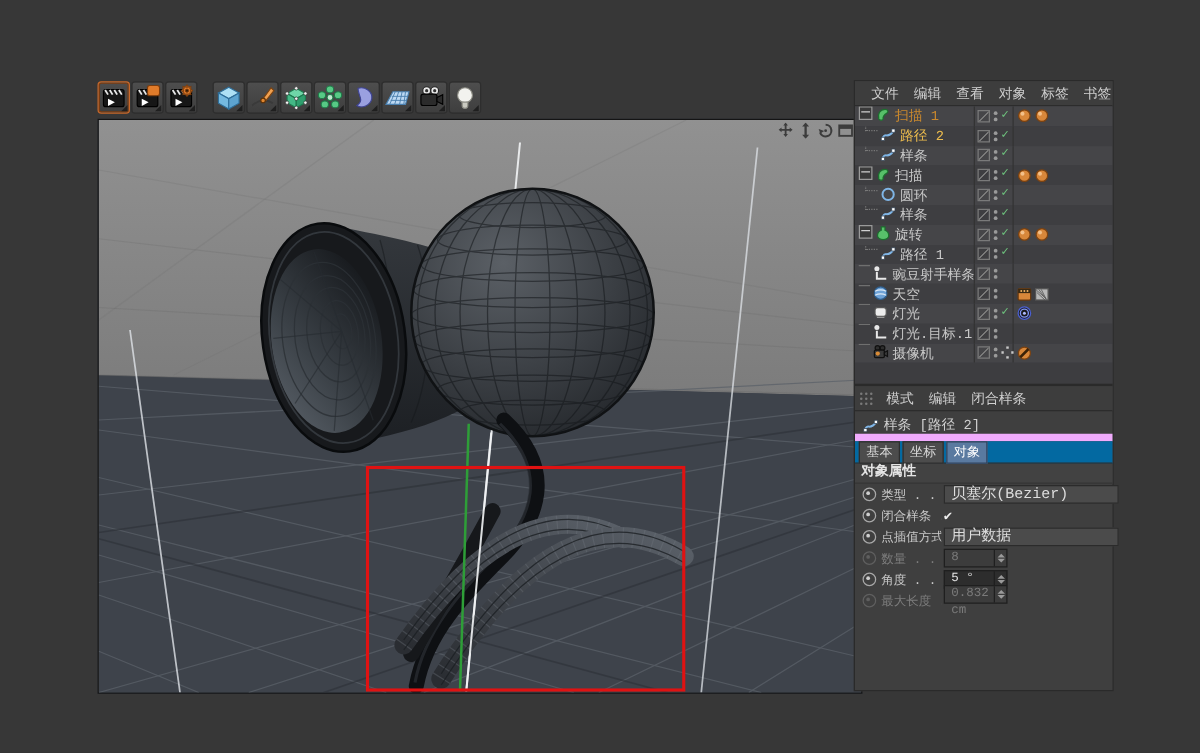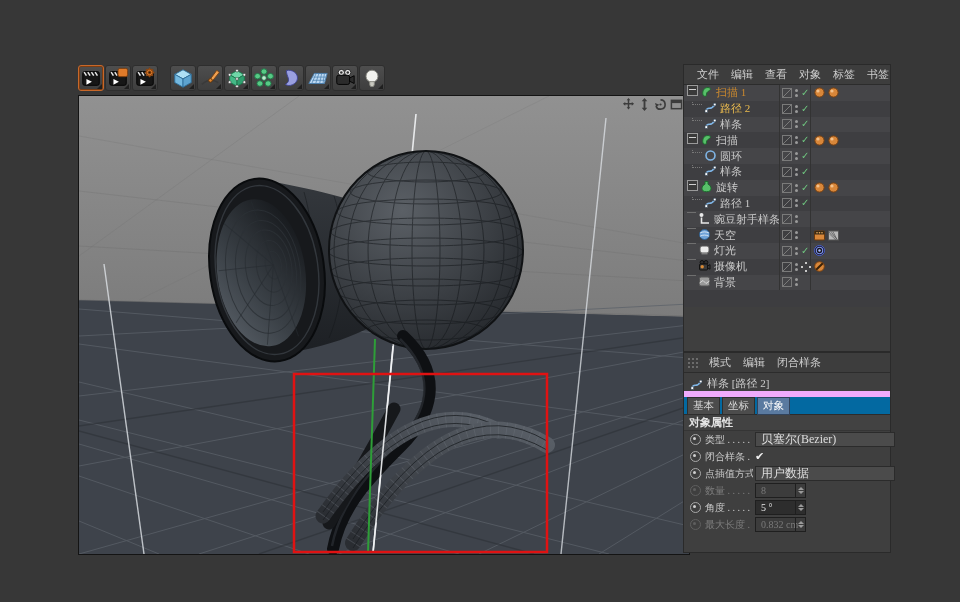--- a/index.html
+++ b/index.html
@@ -1,17 +1,17 @@
 <!DOCTYPE html>
 <html><head>
 <meta charset="utf-8">
 <style>
   html,body{margin:0;padding:0;background:#373737;}
   .stage{position:relative;width:960px;height:602px;background:#373737;overflow:hidden;
-         font-family:Liberation Serif, serif;color:#cfcfcf;}
+         font-family:Liberation Mono, monospace;color:#cfcfcf;}
   
   .toolbar{position:absolute;left:78px;top:63px;height:29px;display:flex;align-items:center;}
   .tool{position:relative;width:26px;height:26px;margin-right:1px;border-radius:3px;
         background:linear-gradient(#4e4e4e,#3e3e3e);border:1px solid #2e2e2e;box-sizing:border-box;
         display:flex;align-items:center;justify-content:center;cursor:pointer;}
   .tool.hl{border:1px solid #c8682a;box-shadow:0 0 0 1px #7a3c12 inset;}
   .tool .corner{position:absolute;right:1px;bottom:1px;width:0;height:0;
         border-left:5px solid transparent;border-bottom:5px solid #1f1f1f;}
   .tool svg{width:22px;height:22px;}
   .tbgap{width:11px;}
@@ -48,21 +48,21 @@
   .sq{width:8px;height:8px;border:1px solid #7a7a7a;margin-left:2px;flex:none;cursor:pointer;
       background:linear-gradient(135deg,transparent 45%,#7a7a7a 45%,#7a7a7a 55%,transparent 55%);}
   .dotcol{width:4px;margin-left:3px;display:flex;flex-direction:column;gap:2px;flex:none;cursor:pointer;}
   .dotcol i{width:3px;height:3px;border-radius:50%;background:#9a9a9a;display:block;}
   .chk{width:10px;margin-left:2px;color:#6fc57f;font-size:10px;line-height:10px;flex:none;cursor:pointer;}
   .xh{width:10px;height:10px;margin-left:2px;flex:none;}
   .tags{display:flex;align-items:center;gap:1px;padding-left:2px;}
   .tags .tag{width:13px;height:13px;cursor:pointer;}
   .tags .tag svg{width:13px;height:13px;display:block;}
   
-  .amgr{border-top:2px solid #2a2a2a;margin-top:44px;}
+  .amgr{border-top:2px solid #2a2a2a;}
   .aobj{height:18px;display:flex;align-items:flex-end;padding-left:4px;border-bottom:6px solid #f0abfc;}
   .aobj .ticon{margin-right:4px;}
   .atabs{height:17px;display:flex;align-items:center;gap:2px;padding-left:3px;
          border-bottom:1px solid #2c2c2c;background:#0369a1;}
   .tab{padding:1px 5px;font-size:10.5px;background:#4c4c4c;color:#d8d8d8;border:1px solid #2e2e2e;
        cursor:pointer;}
   .tab.active{background:#5a7aa0;color:#fff;border-color:#31435c;}
   .asection{height:15px;line-height:15px;padding-left:5px;font-weight:bold;color:#e4e4e4;
             font-size:11px;border-bottom:1px solid #353535;background:#424242;}
   .afields{position:relative;}
@@ -693,20 +693,40 @@
                 <circle cx="6.5" cy="6.5" r="1.2" fill="#aebafc"></circle>
               </svg>
             </span>
           </div>
         </div>
         <div class="trow">
           <div class="tname">
             <span class="tick"></span>
             <span class="ticon">
               <svg viewBox="0 0 13 13">
+                <circle cx="3.5" cy="3" r="2" fill="#e8e8e8"></circle>
+                <path d="M3.5 5.5 V11 H11" fill="none" stroke="#e8e8e8" stroke-width="1.6"></path>
+              </svg>
+            </span>
+            <span class="tlabel ">灯光.目标.1</span>
+          </div>
+          <div class="tgl">
+            <span class="sq"></span>
+            <span class="dotcol">
+              <i></i>
+              <i></i>
+            </span>
+          </div>
+          <div class="tags"></div>
+        </div>
+        <div class="trow">
+          <div class="tname">
+            <span class="tick"></span>
+            <span class="ticon">
+              <svg viewBox="0 0 13 13">
                 <circle cx="4" cy="3.4" r="1.9" fill="#2e2e2e" stroke="#111"></circle>
                 <circle cx="8" cy="3.4" r="1.9" fill="#2e2e2e" stroke="#111"></circle>
                 <rect x="1.5" y="5" width="8" height="6" rx="1" fill="#3a3a3a" stroke="#111"></rect>
                 <circle cx="4.2" cy="7.8" r="1.7" fill="#d88a35"></circle>
                 <path d="M9.5 7 L12 5.6 V10.2 L9.5 8.8 Z" fill="#3a3a3a" stroke="#111"></path>
               </svg>
             </span>
             <span class="tlabel ">摄像机</span>
           </div>
           <div class="tgl">
@@ -725,40 +745,20 @@
               </svg></span>
           </div>
           <div class="tags">
             <span class="tag">
               <svg viewBox="0 0 13 13">
                 <circle cx="6.5" cy="6.5" r="4.8" fill="#d8873a" stroke="#7c4210"></circle>
                 <path d="M3.2 9.8 L9.8 3.2" stroke="#3a2208" stroke-width="2"></path>
               </svg>
             </span>
           </div>
-        </div>
-        <div class="trow">
-          <div class="tname">
-            <span class="tick"></span>
-            <span class="ticon">
-              <svg viewBox="0 0 13 13">
-                <rect x="1.5" y="2" width="10" height="9" rx="1.5" fill="#9a9a9a" stroke="#555"></rect>
-                <path d="M1.5 8 L5 5.5 8 8.5 11.5 6" stroke="#d8d8d8" fill="none"></path>
-              </svg>
-            </span>
-            <span class="tlabel ">背景</span>
-          </div>
-          <div class="tgl">
-            <span class="sq"></span>
-            <span class="dotcol">
-              <i></i>
-              <i></i>
-            </span>
-          </div>
-          <div class="tags"></div>
         </div>
       </div>
 
     <div class="amgr">
       <div class="menubar" id="am-menu">
         <svg class="grip" viewBox="0 0 12 12">
             <g fill="#8a8a8a">
               <circle cx="2" cy="2" r="1"></circle>
               <circle cx="6" cy="2" r="1"></circle>
               <circle cx="10" cy="2" r="1"></circle>

